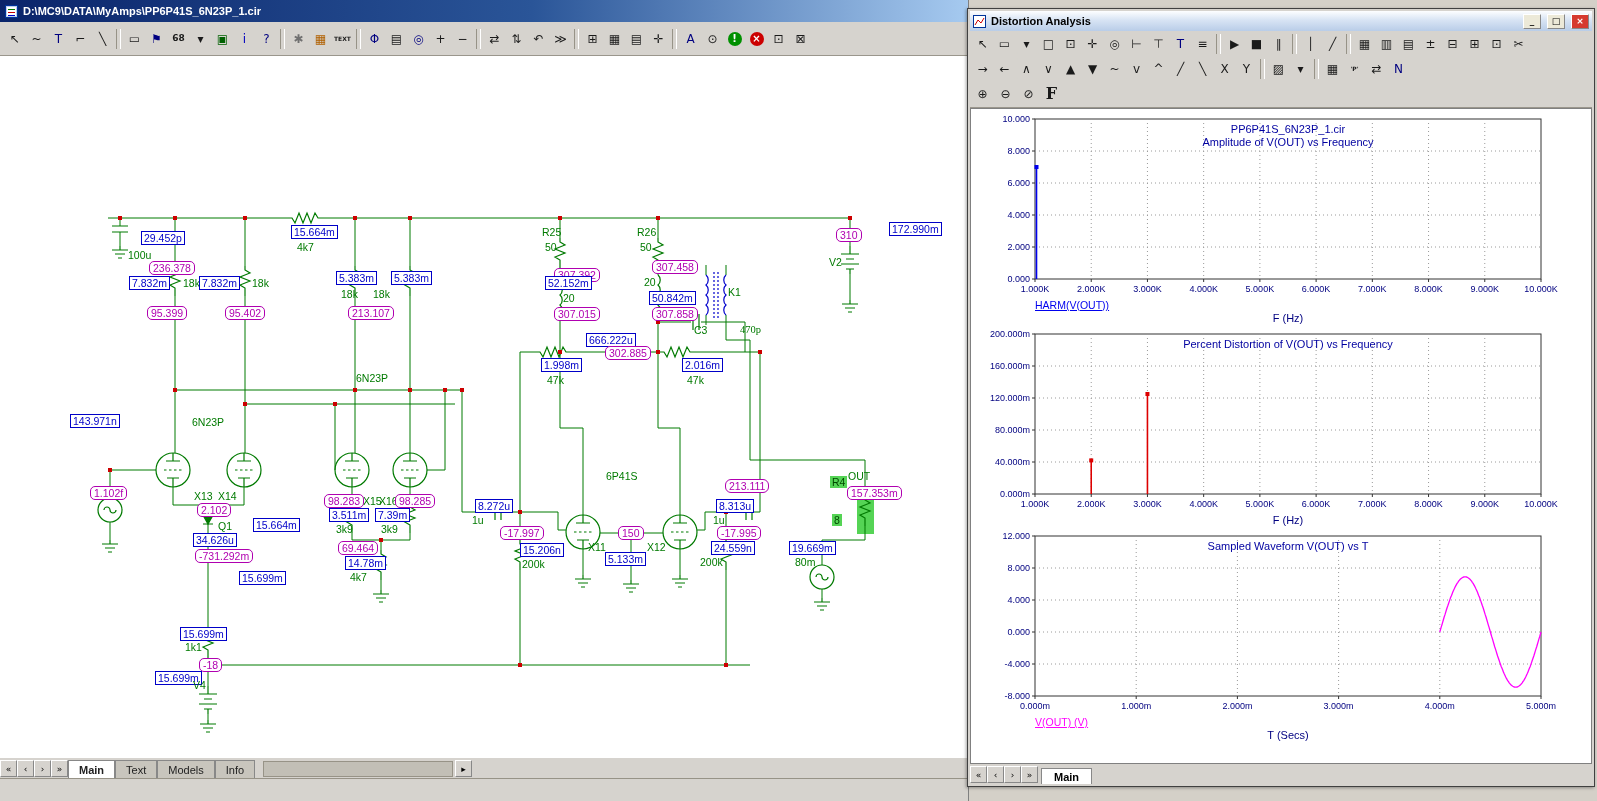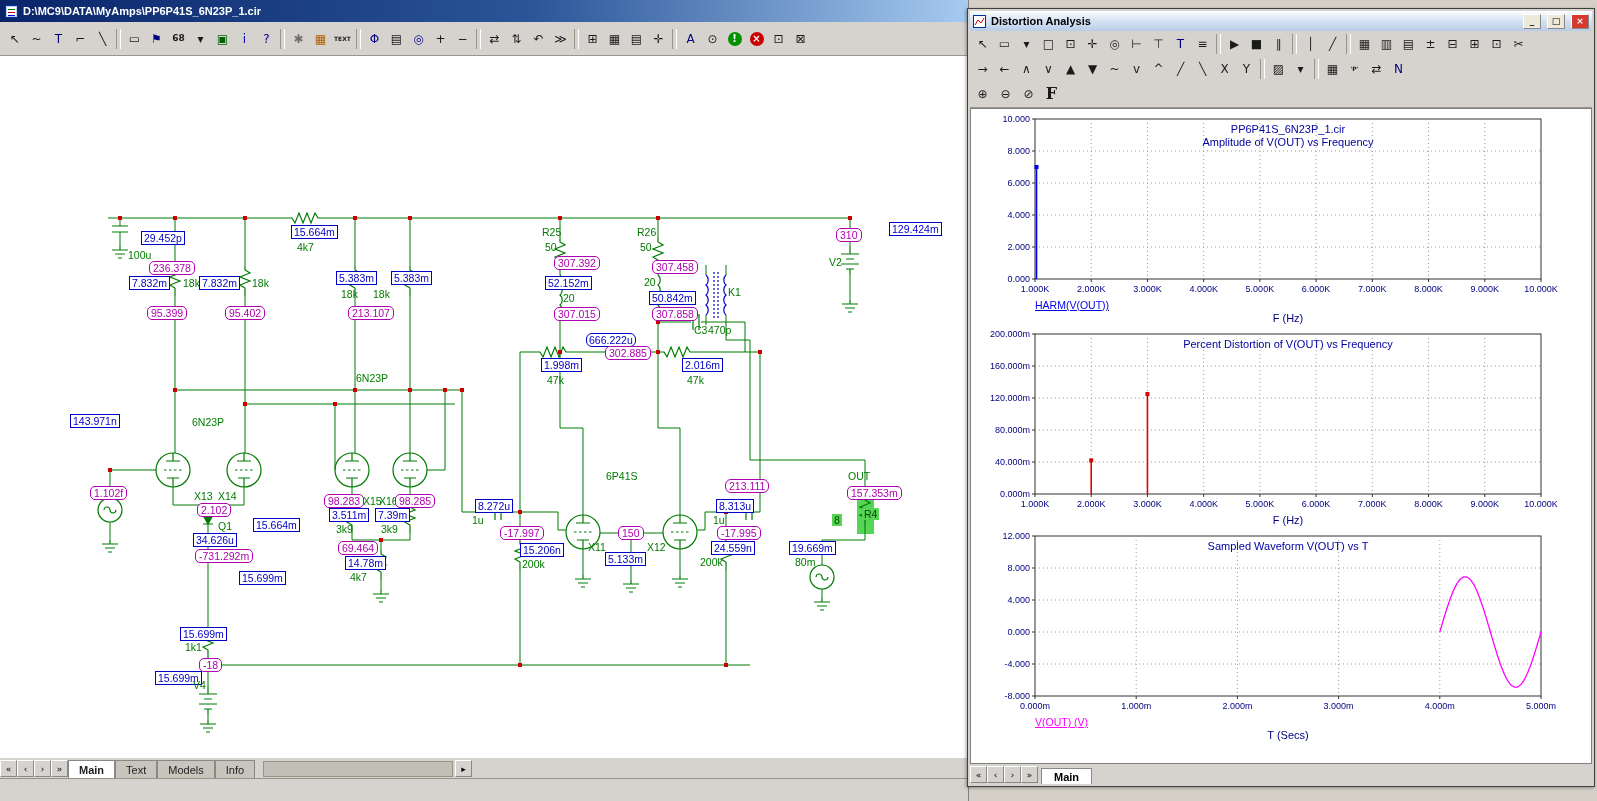--- a/index.html
+++ b/index.html
@@ -320,42 +320,42 @@
       <div class="slabel node" style="left: 225px; top: 250px;">95.402</div>
       <div class="slabel meas" style="left: 291px; top: 169px;">15.664m</div>
       <div class="slabel comp" style="left: 297px; top: 185px;">4k7</div>
       <div class="slabel meas" style="left: 336px; top: 215px;">5.383m</div>
       <div class="slabel comp" style="left: 341px; top: 232px;">18k</div>
       <div class="slabel meas" style="left: 391px; top: 215px;">5.383m</div>
       <div class="slabel comp" style="left: 373px; top: 232px;">18k</div>
       <div class="slabel node" style="left: 348px; top: 250px;">213.107</div>
       <div class="slabel comp" style="left: 542px; top: 170px;">R25</div>
       <div class="slabel comp" style="left: 545px; top: 185px;">50</div>
-      <div class="slabel node" style="left: 554px; top: 200px;">307.392</div>
+      <div class="slabel node" style="left: 554px; top: 212px;">307.392</div>
       <div class="slabel meas" style="left: 545px; top: 220px;">52.152m</div>
       <div class="slabel comp" style="left: 563px; top: 236px;">20</div>
       <div class="slabel node" style="left: 554px; top: 251px;">307.015</div>
       <div class="slabel comp" style="left: 637px; top: 170px;">R26</div>
       <div class="slabel comp" style="left: 640px; top: 185px;">50</div>
       <div class="slabel node" style="left: 652px; top: 204px;">307.458</div>
       <div class="slabel comp" style="left: 644px; top: 220px;">20</div>
       <div class="slabel meas" style="left: 649px; top: 235px;">50.842m</div>
       <div class="slabel node" style="left: 652px; top: 251px;">307.858</div>
       <div class="slabel comp" style="left: 728px; top: 230px;">K1</div>
       <div class="slabel comp" style="left: 694px; top: 268px;">C3</div>
-      <div class="slabel comp" style="left: 708px; top: 268px;">470p</div>
-      <div class="slabel meas" style="left: 586px; top: 277px; border-radius: 6px;">666.222u</div>
+      <div class="slabel comp" style="left: 740px; top: 268px; font-family: Liberation Serif, serif;">470p</div>
+      <div class="slabel meas" style="left: 586px; top: 277px;">666.222u</div>
       <div class="slabel node" style="left: 605px; top: 290px;">302.885</div>
       <div class="slabel meas" style="left: 541px; top: 302px;">1.998m</div>
       <div class="slabel comp" style="left: 547px; top: 318px;">47k</div>
       <div class="slabel meas" style="left: 682px; top: 302px;">2.016m</div>
       <div class="slabel comp" style="left: 687px; top: 318px;">47k</div>
       <div class="slabel node" style="left: 836px; top: 172px;">310</div>
       <div class="slabel comp" style="left: 829px; top: 200px;">V2</div>
-      <div class="slabel meas" style="left: 889px; top: 166px;">129.424m</div>
+      <div class="slabel meas" style="left: 889px; top: 166px;">172.990m</div>
       <div class="slabel meas" style="left: 70px; top: 358px;">143.971n</div>
       <div class="slabel comp" style="left: 356px; top: 316px;">6N23P</div>
       <div class="slabel comp" style="left: 192px; top: 360px;">6N23P</div>
       <div class="slabel node" style="left: 90px; top: 430px;">1.102f</div>
       <div class="slabel comp" style="left: 194px; top: 434px;">X13</div>
       <div class="slabel comp" style="left: 218px; top: 434px;">X14</div>
       <div class="slabel node" style="left: 197px; top: 447px;">2.102</div>
       <div class="slabel comp" style="left: 218px; top: 464px;">Q1</div>
       <div class="slabel meas" style="left: 193px; top: 477px;">34.626u</div>
       <div class="slabel node" style="left: 195px; top: 493px;">-731.292m</div>
@@ -383,21 +383,21 @@
       <div class="slabel comp" style="left: 647px; top: 485px;">X12</div>
       <div class="slabel meas" style="left: 605px; top: 496px;">5.133m</div>
       <div class="slabel node" style="left: 717px; top: 470px;">-17.995</div>
       <div class="slabel meas" style="left: 711px; top: 485px;">24.559n</div>
       <div class="slabel comp" style="left: 700px; top: 500px;">200k</div>
       <div class="slabel node" style="left: 725px; top: 423px; border-radius: 6px;">213.111</div>
       <div class="slabel meas" style="left: 716px; top: 443px;">8.313u</div>
       <div class="slabel comp" style="left: 713px; top: 458px;">1u</div>
       <div class="slabel comp" style="left: 848px; top: 414px;">OUT</div>
       <div class="slabel node" style="left: 847px; top: 430px;">157.353m</div>
-      <div class="slabel comph" style="left: 830px; top: 452px; margin-left: 32px;">R4</div>
+      <div class="slabel comph" style="left: 830px; top: 420px;">R4</div>
       <div class="slabel comph" style="left: 832px; top: 458px;">8</div>
       <div class="slabel meas" style="left: 789px; top: 485px;">19.669m</div>
       <div class="slabel comp" style="left: 795px; top: 500px;">80m</div>
       <div class="slabel meas" style="left: 180px; top: 571px;">15.699m</div>
       <div class="slabel comp" style="left: 185px; top: 585px;">1k1</div>
       <div class="slabel node" style="left: 199px; top: 602px;">-18</div>
       <div class="slabel meas" style="left: 155px; top: 615px;">15.699m</div>
       <div class="slabel comp" style="left: 193px; top: 623px;">V4</div>
     </div>
 

